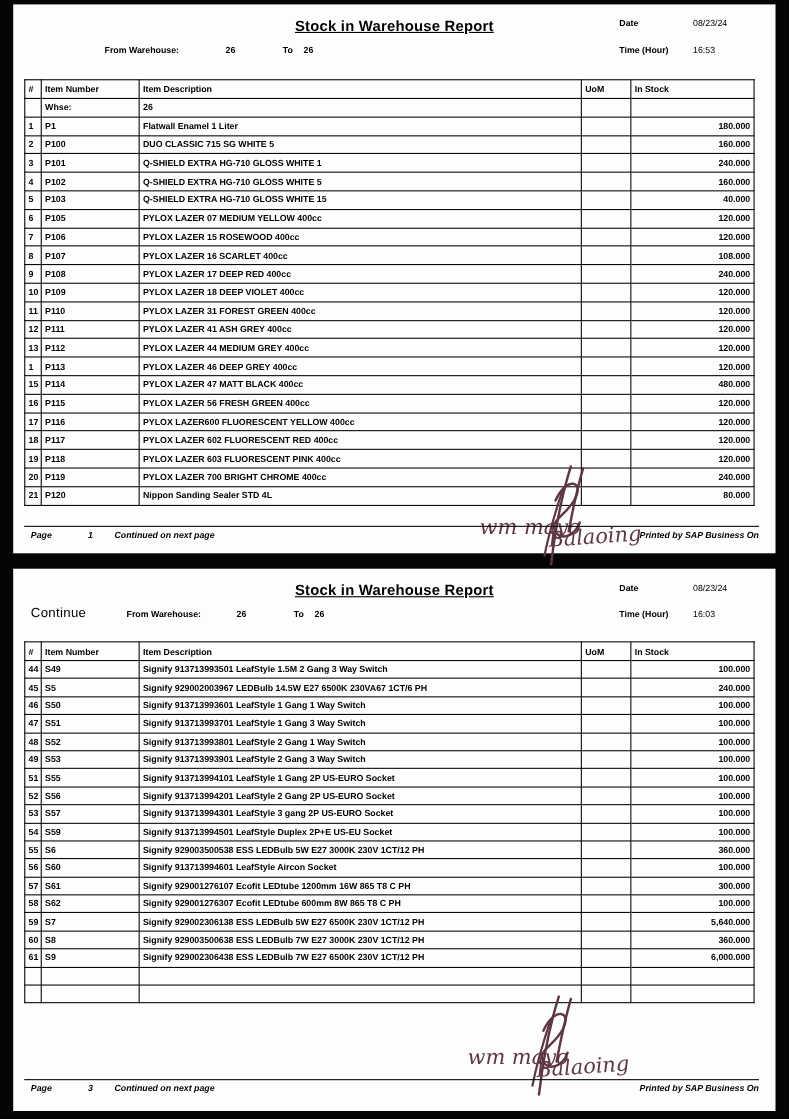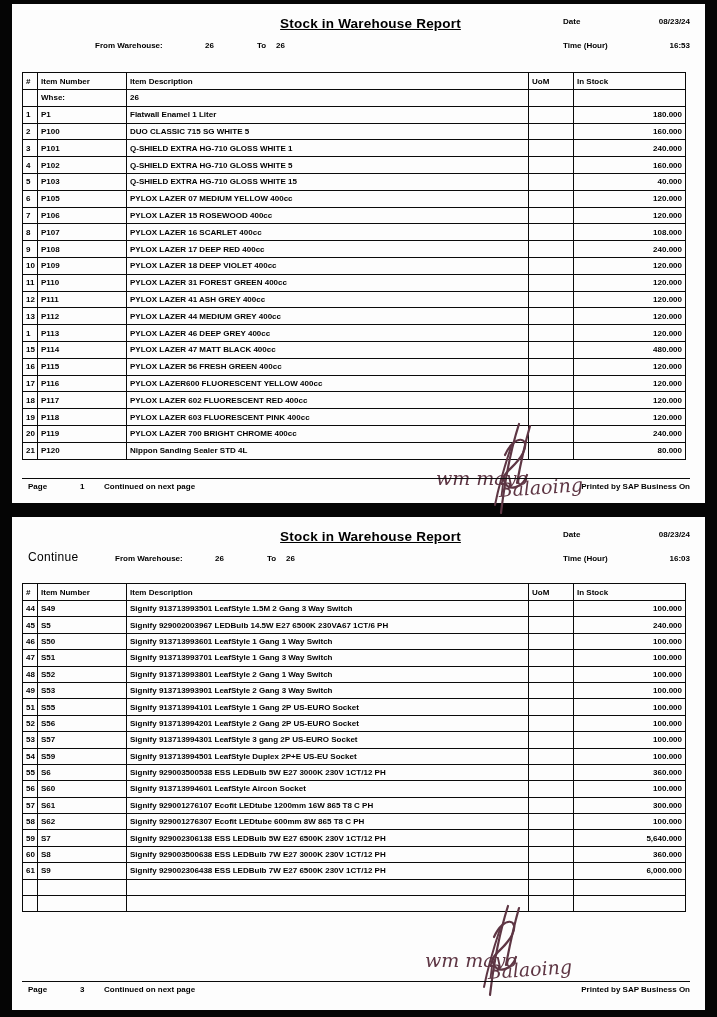--- a/index.html
+++ b/index.html
@@ -2,44 +2,44 @@
 <html><head>
 <meta charset="utf-8">
 <style>
   html,body{margin:0;padding:0;background:#000;}
   .canvas{position:relative;width:717px;height:1017px;background:#050505;overflow:hidden;
           font-family:"Liberation Sans",sans-serif;color:#000;}
   .page{position:absolute;left:12px;width:693px;background:#fdfdfd;}
   .page1{top:4px;height:499px;}
   .page2{top:517px;height:493px;}
 
-  .title{position:absolute;top:12px;left:12px;width:100%;text-align:center;
+  .title{position:absolute;top:12px;left:0;width:100%;text-align:center;
          font-size:13.5px;font-weight:bold;text-decoration:underline;letter-spacing:.2px;}
   .lbl{position:absolute;font-size:8px;font-weight:600;white-space:nowrap;}
   .val{position:absolute;font-size:8px;font-weight:600;white-space:nowrap;}
-  .right-val{position:absolute;font-size:8px;font-weight:700;text-align:right;width:60px;}
+  .right-val{position:absolute;font-size:8px;font-weight:400;text-align:left;width:60px;}
 
   table.stock{position:absolute;left:10px;border-collapse:collapse;table-layout:fixed;
               width:663px;font-size:8px;font-weight:600;}
   .page1 table.stock{top:68px;}
   .page2 table.stock{top:66px;}
   table.stock td,table.stock th{border:1.6px solid #0a0a0a;padding:0 3px;overflow:hidden;
               white-space:nowrap;font-weight:600;vertical-align:middle;}
   table.stock th{text-align:left;height:16px;}
   table.stock td{height:15.8px;}
   .page2 table.stock td{height:15.4px;}
   td.c-num,th.c-num{text-align:left;padding:0 1px 0 2px;}
   td.c-stock{text-align:right;padding-right:4px;}
   tr.short td{height:10px;}
   col.c1{width:15px}col.c2{width:89px}col.c3{width:402px}col.c4{width:45px}col.c5{width:112px}
 
   .footline{position:absolute;left:10px;width:668px;border-top:1.6px solid #0a0a0a;}
   .page1 .footline{top:474px;}
   .page2 .footline{top:464px;}
-  .foot-txt{position:absolute;font-size:8px;font-weight:600;white-space:nowrap;}
+  .foot-txt{position:absolute;font-size:8px;font-weight:600;white-space:nowrap;font-style:italic;}
 
   .continue{position:absolute;left:16px;top:33px;font-size:12px;letter-spacing:.3px;}
 
   .sig{position:absolute;width:150px;height:95px;pointer-events:none;}
   .sig text{font-family:"DejaVu Serif",serif;font-style:italic;}
 </style>
 </head>
 <body>
 
 <div class="canvas">

